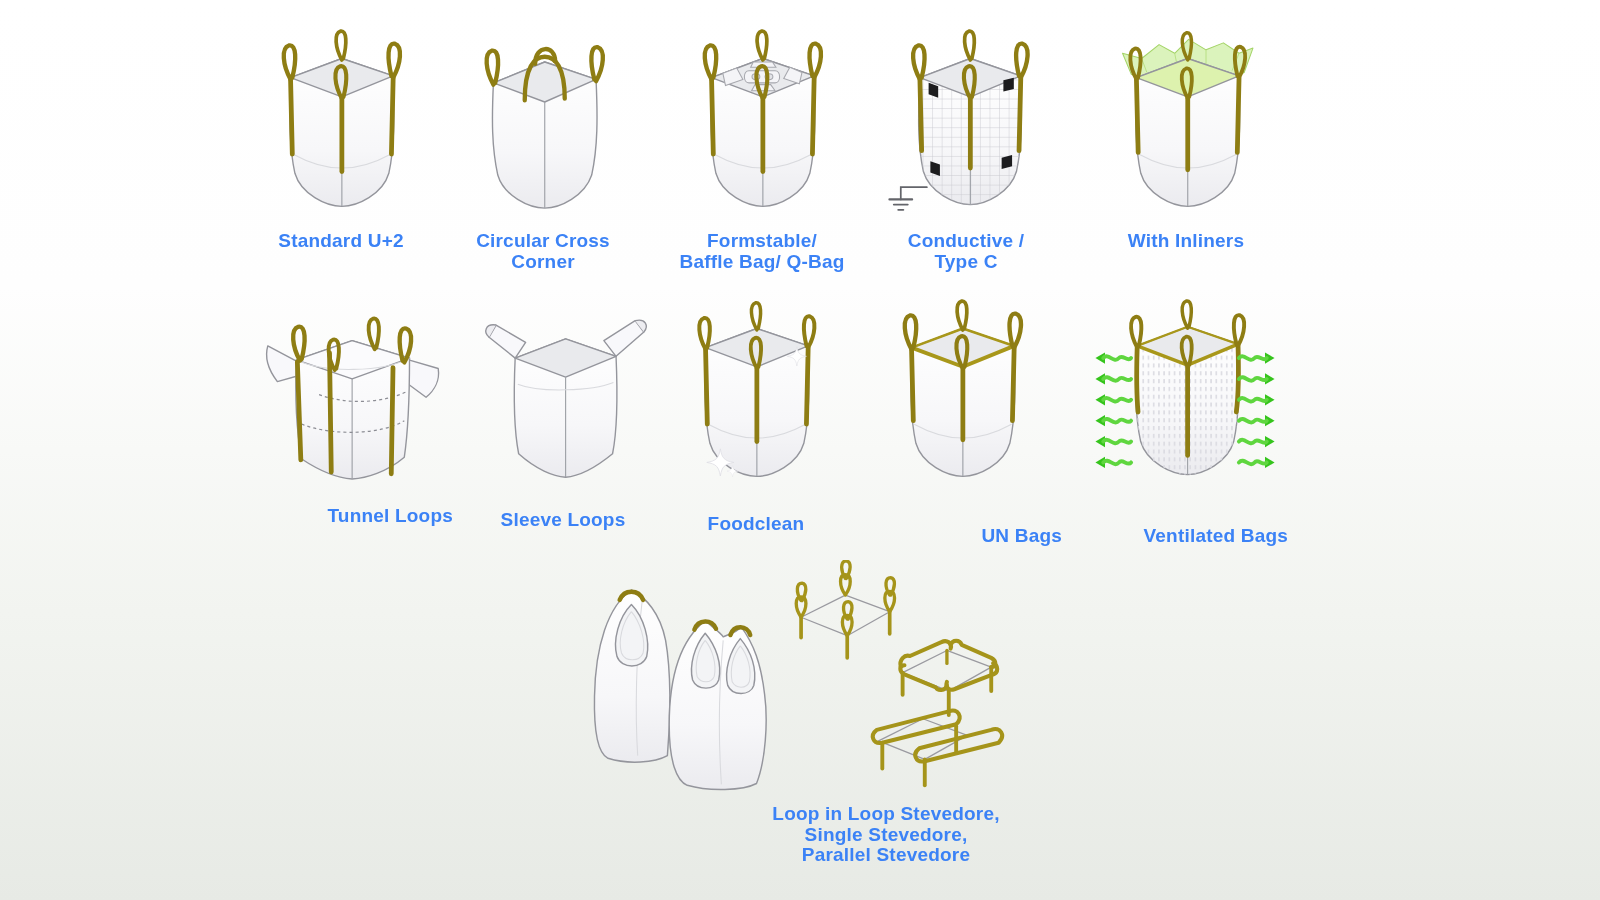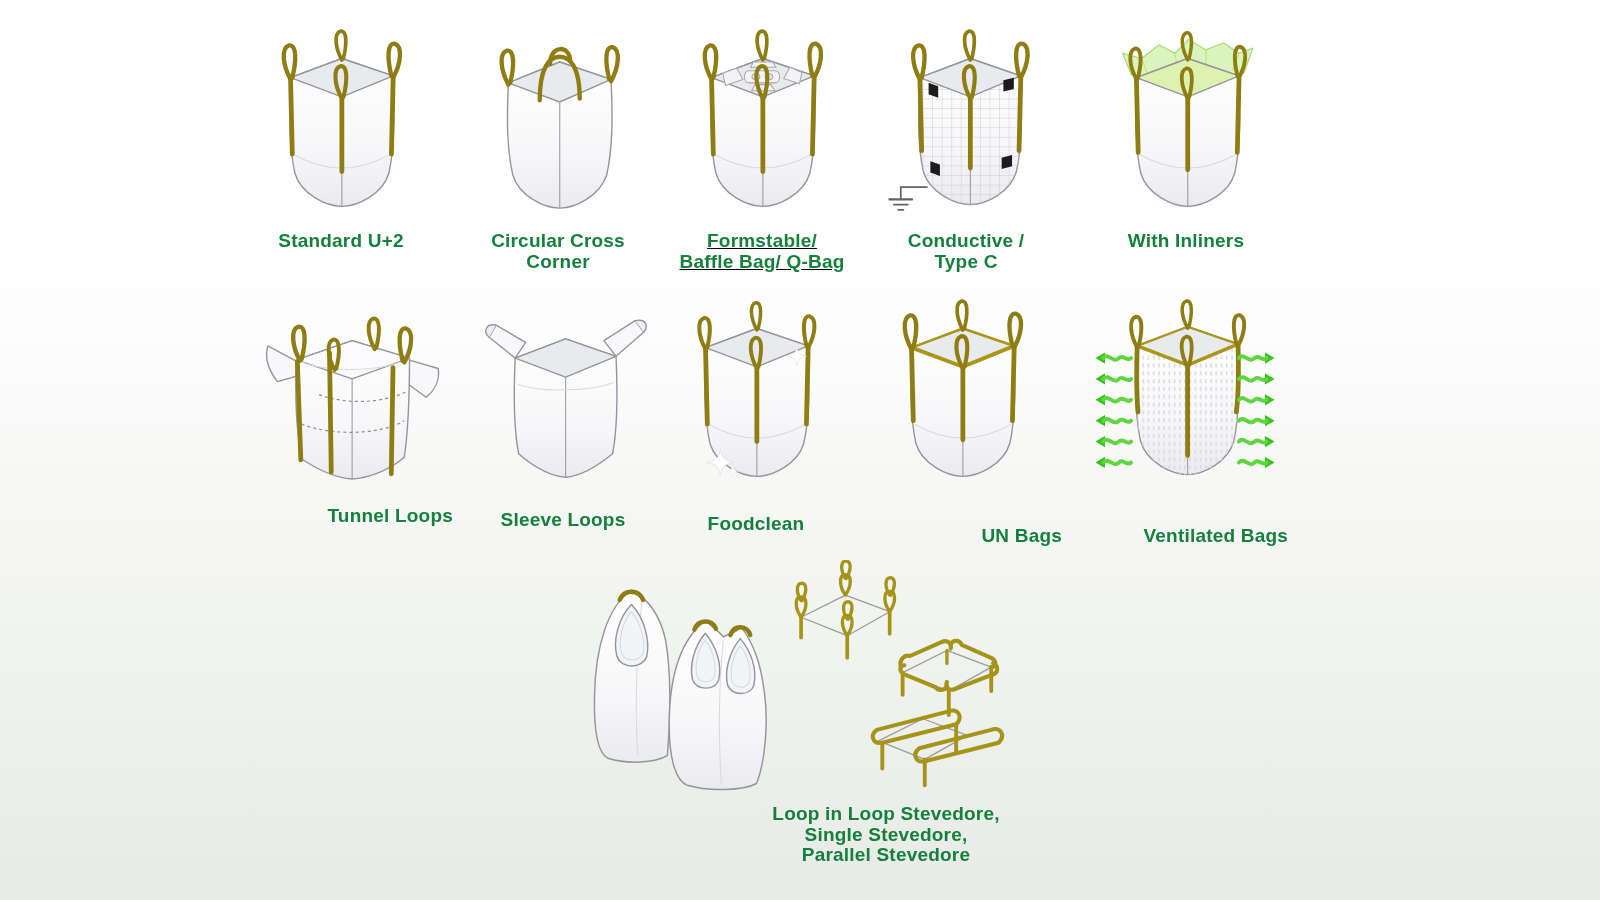--- a/index.html
+++ b/index.html
@@ -9,21 +9,21 @@
     background:linear-gradient(180deg,#ffffff 0%,#fefefe 32%,#f2f4f0 68%,#e7eae5 100%);
   }
   .stage{position:relative;width:1600px;height:900px;}
   figure{position:absolute;margin:0;text-align:center;}
   .art{display:block;margin:0 auto;}
   .r12 .art{height:200px;width:100%;}
   .r3 .art{height:240px;width:100%;}
   svg{display:block;width:100%;height:100%;}
   figcaption{
     font-weight:700;font-size:19px;line-height:20.5px;
-    color:#15803d;letter-spacing:.2px;
+    color:#3b82f6;letter-spacing:.2px;
   }
   .cap-line{white-space:nowrap;}
   .mt9{margin-top:9px;}.mt14{margin-top:14px;text-align:right;}.mt18{margin-top:18px;text-align:center;}
   .mt22{margin-top:22px;}.mt26{margin-top:34px;text-align:right;}.mt4{margin-top:4px;}
   
   .outl{stroke:#94959c;stroke-width:1.6;stroke-linejoin:round;}
   .body{fill:url(#gBody);}
   .open{fill:#e9eaed;}
   .seam{stroke:#9da0a6;stroke-width:1.3;fill:none;}
   .fseam{stroke:#d9dade;stroke-width:1.2;fill:none;}
@@ -88,41 +88,41 @@
           <use href="#loopT" class="loop" transform="translate(106,86) scale(0.95)"></use>
           <use href="#loopT" class="loop" transform="translate(165,62) scale(-1,1)"></use>
         </g>
       </svg>
     </div>
     <figcaption class="mt9">
       <div class="cap-line">Standard U+2</div>
     </figcaption>
   </figure>
 
-  <figure class="r12" style="left:460px;top:22px;width:196px;">
+  <figure class="r12" style="left:445px;top:22px;width:196px;">
     <div class="art">
       <svg viewBox="0 0 210 230">
         <path class="body outl" d="M48,70 L107,46 L166,66 C168,110 168,144 161,176 C153,200 125,214 107,214 C89,214 60,200 53,176 C46,144 46,112 48,70 Z"></path>
         <path class="open outl" d="M48,70 L107,46 L166,66 L107,92 Z"></path>
         <path class="seam" d="M107,92 L107,214"></path>
         <g>
           <use href="#loopT" class="loop" transform="translate(48,70)"></use>
           <use href="#loopT" class="loop" transform="translate(166,66) scale(-1,1)"></use>
           <path class="loop" d="M96,48 C96,26 119,26 119,45" stroke-width="5.5"></path>
           <path class="loop" d="M84,90 C84,52 95,40 107,40 C119,40 130,52 130,88" stroke-width="6.5"></path>
         </g>
       </svg>
     </div>
     <figcaption class="mt9">
       <div class="cap-line">Circular Cross</div>
       <div class="cap-line">Corner</div>
     </figcaption>
   </figure>
 
-  <figure class="r12" style="left:658px;top:22px;width:208px;text-decoration:underline;">
+  <figure class="r12" style="left:658px;top:22px;width:208px;">
     <div class="art">
       <svg viewBox="0 0 210 230">
         <path class="body outl" d="M47,64 L106,42 L165,62 C166,108 167,142 160,174 C153,198 124,212 106,212 C88,212 59,198 52,174 C45,142 46,108 47,64 Z"></path>
         <path class="open outl" d="M47,64 L106,42 L165,62 L106,86 Z"></path>
         <g stroke="#a7a8ae" stroke-width="1.2" fill="#f4f4f7">
           <path d="M60,59 L63,73 L83,66 L76,53 Z"></path>
           <path d="M151,58 L148,71 L130,65 L137,52 Z"></path>
           <path d="M95,46 L117,46 L121,52 L92,52 Z"></path>
           <path d="M93,79 L120,79 L115,72 L97,72 Z"></path>
           <path d="M90,56 L120,56 C127,56 127,70 120,70 L90,70 C83,70 83,56 90,56 Z"></path>

